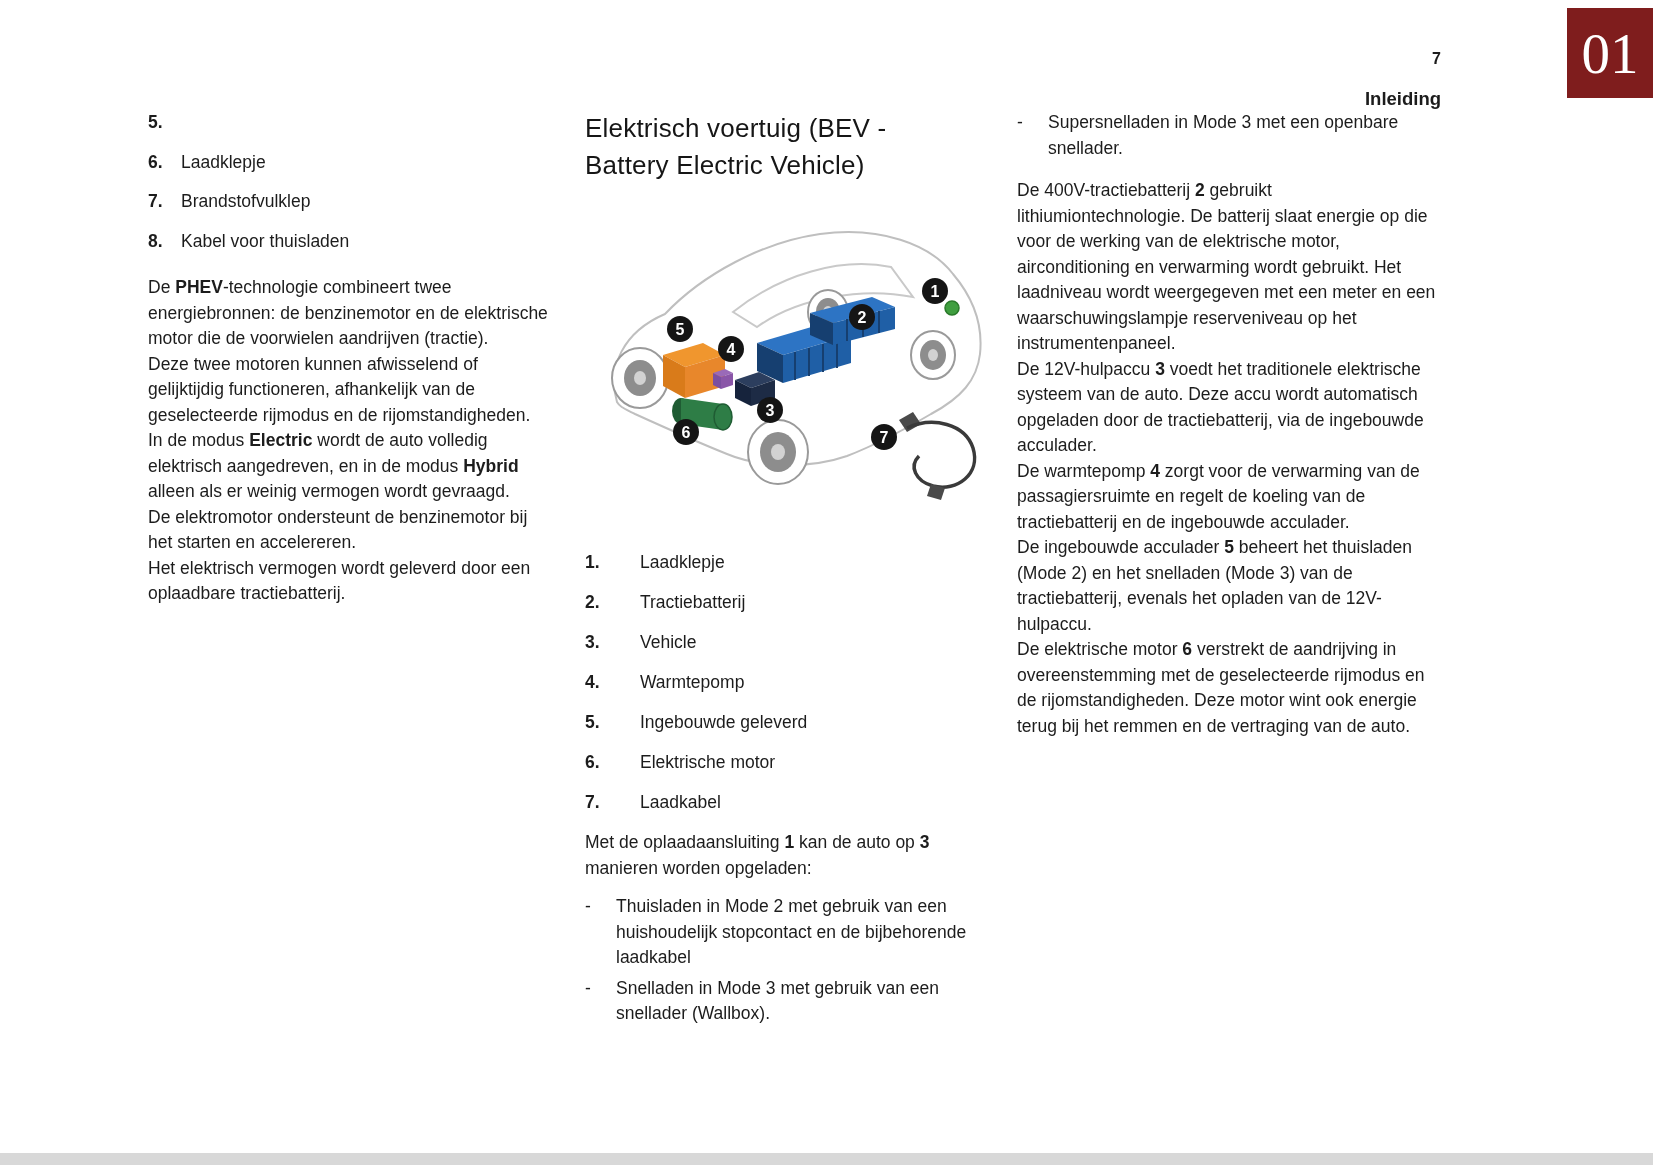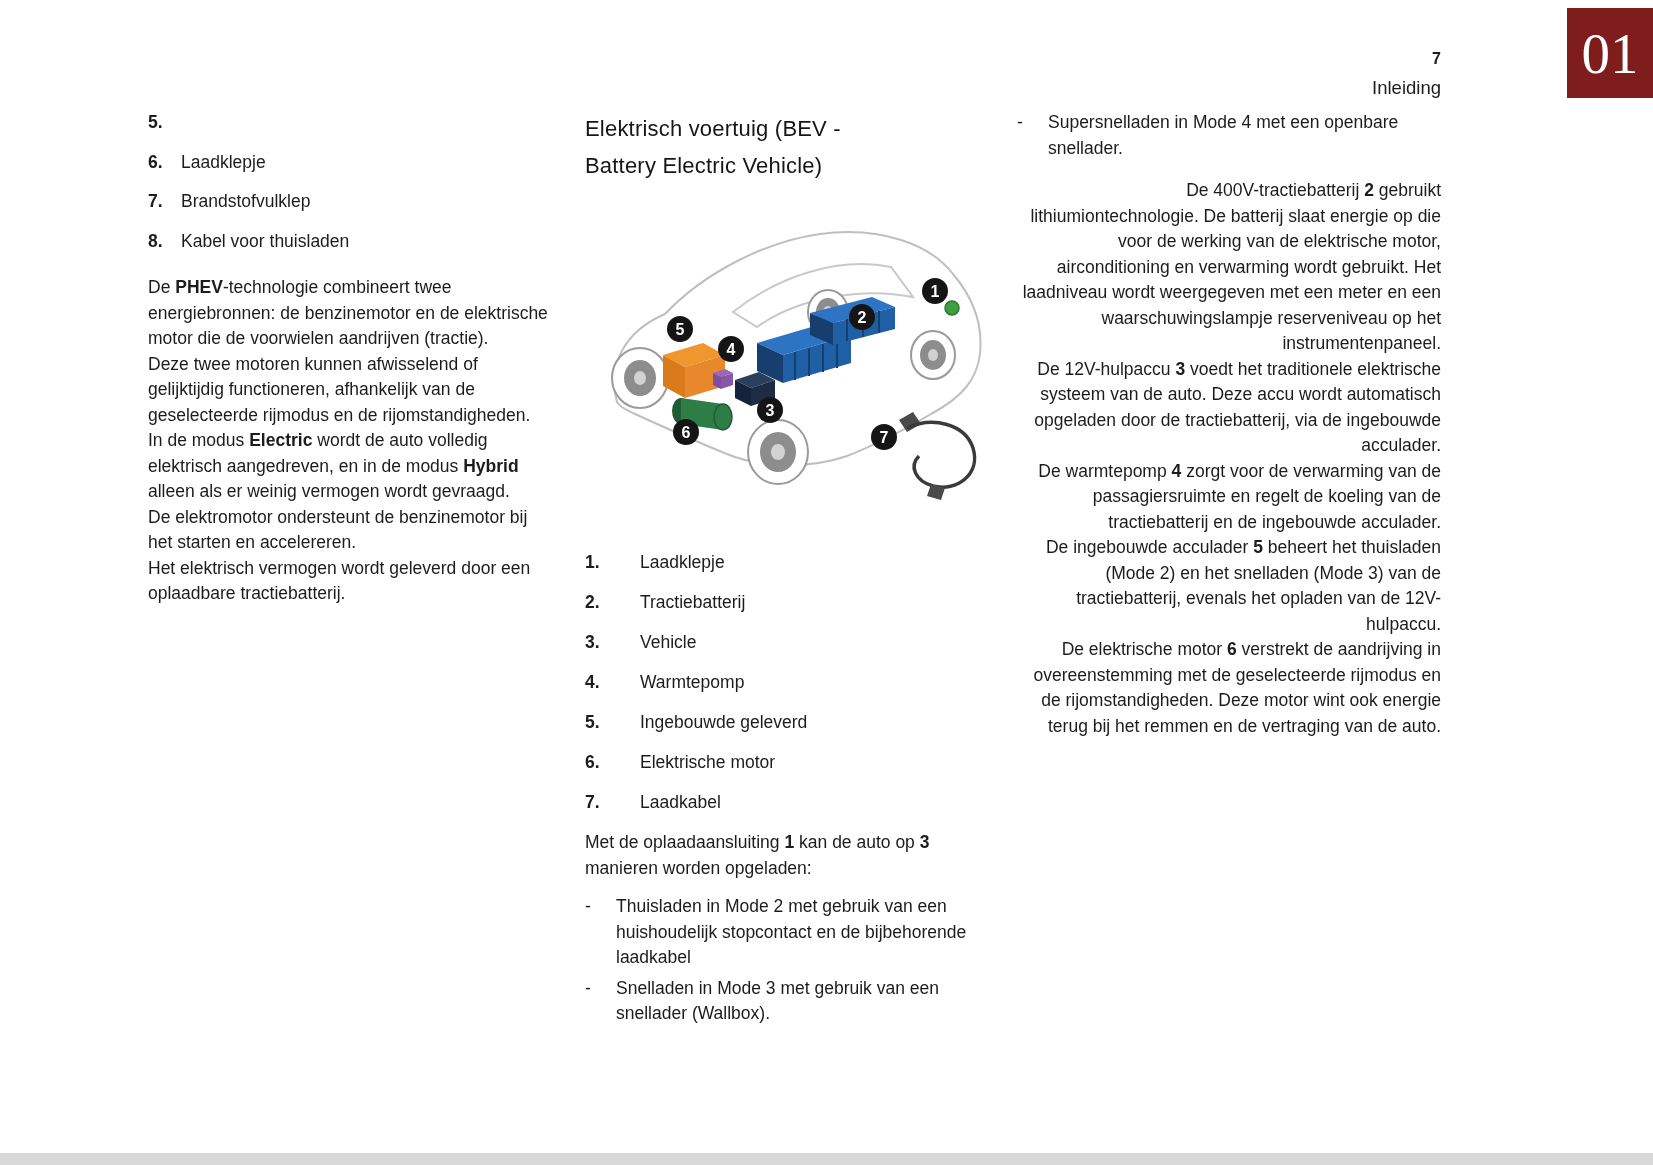--- a/index.html
+++ b/index.html
@@ -18,58 +18,59 @@
     background:#7f1d1d; color:#ffffff;
     display:flex; align-items:center; justify-content:center;
     font-family:"Liberation Serif","DejaVu Serif",serif;
     font-size:57px; line-height:1;
   }
   .page-number {
     position:absolute; top:46px; right:212px; font-size:16px;
     font-weight:bold; text-align:right;
   }
   .section-title {
-    position:absolute; top:75px; right:212px; font-size:18.5px;
+    position:absolute; top:86px; right:212px; font-size:18.5px;
     text-align:right;
+    font-weight:bold;
   }
 
   
   .col { position:absolute; top:110px; }
   .col-left  { left:148px; width:403px; }
   .col-mid   { left:585px; width:405px; }
   .col-right { left:1017px; width:424px; }
 
   .num-item { display:flex; margin-bottom:14px; }
   .num-item .num { width:33px; flex:none; font-weight:bold; }
   .num-item .txt { max-width:343px; }
 
   .para { margin:21px 0 0 0; white-space:pre-line; }
   .para b { font-weight:bold; }
 
   .heading {
-    margin:0; font-size:22px; line-height:37px; font-weight:500;
+    margin:0; font-size:26px; line-height:37px; font-weight:500;
     letter-spacing:0.2px; white-space:pre-line; color:#161616;
   }
 
   .diagram { position:relative; width:405px; height:300px; margin-top:18px; }
   .diagram svg { display:block; }
 
   .legend { margin-top:48px; }
   .legend-row { display:flex; margin-bottom:14.5px; }
   .legend-row .num { width:55px; flex:none; font-weight:bold; }
 
   .intro { margin-top:10px; }
 
   .bullets { margin-top:13px; }
   .bullet { display:flex; }
   .bullet + .bullet { margin-top:5px; }
   .bullet .dash { width:31px; flex:none; }
 
   .col-right .bullets { margin-top:0; }
-  .col-right .para { margin-top:17px;text-align:right; }
+  .col-right .para { margin-top:17px; }
 
   .footer-bar {
     position:absolute; left:0; right:0; bottom:0; height:12px;
     background:#d8d8d8;
   }
 </style>
 </head>
 <body>
 
 <div class="page">
@@ -257,21 +258,21 @@
         <span class="dash">-</span>
         <span class="btxt">Snelladen in Mode 3 met gebruik van een snellader (Wallbox).</span>
       </div>
     </div>
   </section>
 
   <section class="col col-right">
     <div class="bullets">
       <div class="bullet">
         <span class="dash">-</span>
-        <span class="btxt">Supersnelladen in Mode 4 met een openbare snellader.</span>
+        <span class="btxt">Supersnelladen in Mode 3 met een openbare snellader.</span>
       </div>
     </div>
     <p class="para"><span>De 400V-tractiebatterij </span><b>2</b><span> gebruikt lithiumiontechnologie. De batterij slaat energie op die voor de werking van de elektrische motor, airconditioning en verwarming wordt gebruikt. Het laadniveau wordt weergegeven met een meter en een waarschuwingslampje reserveniveau op het instrumentenpaneel.
 De 12V-hulpaccu </span><b>3</b><span> voedt het traditionele elektrische systeem van de auto. Deze accu wordt automatisch opgeladen door de tractiebatterij, via de ingebouwde acculader.
 De warmtepomp </span><b>4</b><span> zorgt voor de verwarming van de passagiersruimte en regelt de koeling van de tractiebatterij en de ingebouwde acculader.
 De ingebouwde acculader </span><b>5</b><span> beheert het thuisladen (Mode 2) en het snelladen (Mode 3) van de tractiebatterij, evenals het opladen van de 12V-hulpaccu.
 De elektrische motor </span><b>6</b><span> verstrekt de aandrijving in overeenstemming met de geselecteerde rijmodus en de rijomstandigheden. Deze motor wint ook energie terug bij het remmen en de vertraging van de auto.</span></p>
   </section>
 
   <div class="footer-bar"></div>

